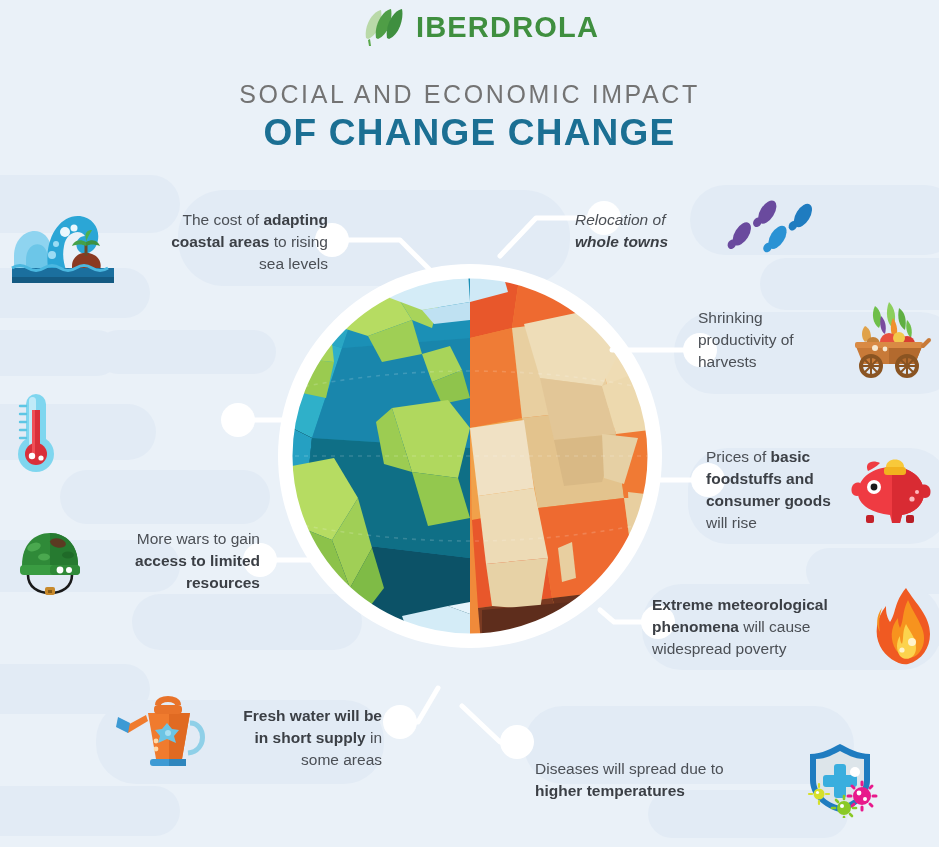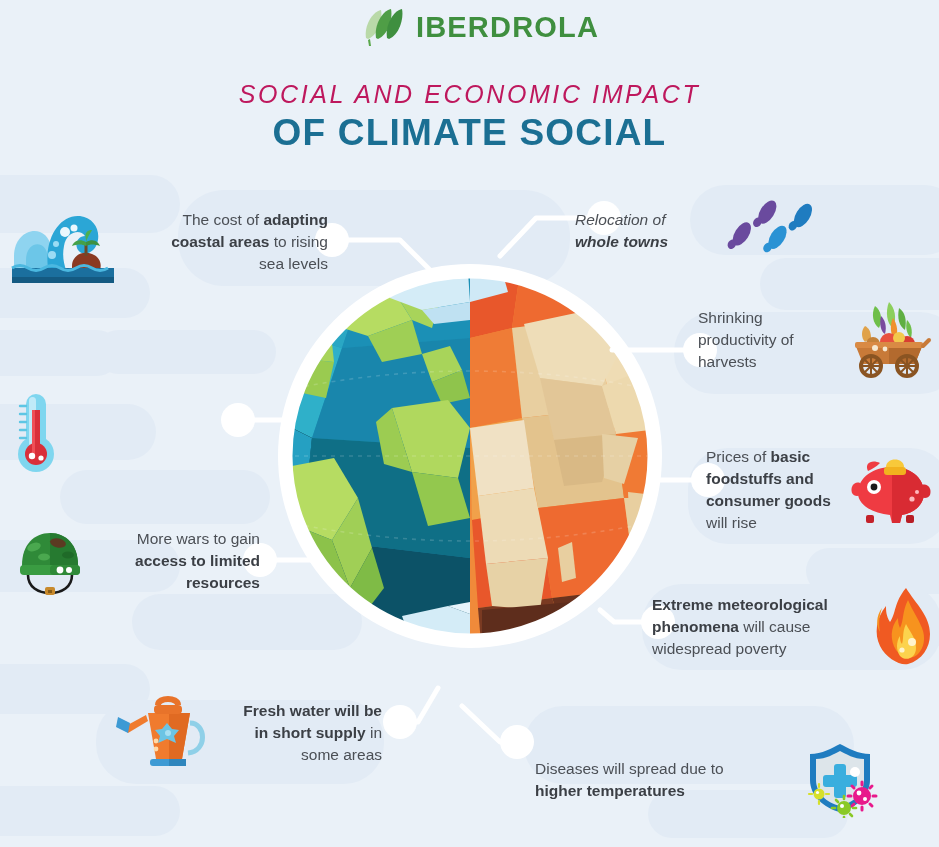--- a/index.html
+++ b/index.html
@@ -55,21 +55,21 @@
   .item.l .txt { text-align:left; }
   .icon { flex:none; display:block; }
 
   
   #it-coastal { left:8px;   top:198px;  width:320px; gap:10px; }
   #it-coastal .txt { width:190px;margin-left:22px; }
   #it-capacity { left:8px;  top:390px;  width:250px; gap:12px; }
   #it-capacity .txt { width:180px; }
   #it-wars { left:14px;     top:525px;  width:260px; gap:14px; }
   #it-wars .txt { width:160px; }
-  #it-water { left:112px;   top:695px;  width:270px; gap:10px; }
+  #it-water { left:112px;   top:695px;  width:270px; gap:10px;align-items:flex-end; }
   #it-water .txt { width:160px; }
 
   #it-reloc { left:575px;   top:188px;  width:250px; gap:14px;font-style:italic; }
   #it-shrink { left:698px;  top:300px;  width:235px; gap:10px; }
   #it-prices { left:706px;  top:446px;  width:228px; gap:6px; }
   #it-extreme { left:652px; top:586px;  width:282px; gap:8px; }
   #it-diseases { left:535px; top:742px; width:345px; gap:28px; }
 </style>
 </head>
 <body style="background: rgb(234, 241, 248);">
@@ -102,22 +102,22 @@
   <div class="logo-wrap">
     <svg class="logo-mark" viewBox="0 0 46 38">
       <path d="M4 30 C2 18 10 4 19 2 C21 12 16 27 6 31 Z" fill="#b9d9a8"></path>
       <path d="M6 32 L7 38 L9 38 L8 31 Z" fill="#5aa84a"></path>
       <path d="M14 30 C12 17 20 3 29 1 C31 11 26 27 16 31 Z" fill="#4f9e46"></path>
       <path d="M25 30 C23 17 31 3 40 1 C42 11 37 27 27 31 Z" fill="#3f8f3f"></path>
     </svg>
     <span class="logo-text" style="color: rgb(63, 143, 63);">IBERDROLA</span>
   </div>
 
-  <div class="title-sub" style="color: #be185d; font-style: italic;">SOCIAL AND ECONOMIC IMPACT</div>
-  <div class="title-main" style="color: rgb(27, 111, 147);">OF CLIMATE SOCIAL</div>
+  <div class="title-sub" style="color: #737373;">SOCIAL AND ECONOMIC IMPACT</div>
+  <div class="title-main" style="color: rgb(27, 111, 147);">OF CHANGE CHANGE</div>
 
   <svg class="connectors" viewBox="0 0 939 847">
     <g fill="none" stroke="#ffffff" stroke-width="5" stroke-linecap="round" stroke-linejoin="round">
       <path d="M340 240 L400 240 L438 278"></path>
       <path d="M596 218 L536 218 L500 256"></path>
       <path d="M692 350 L636 350 L612 350"></path>
       <path d="M700 480 L660 480 L650 480"></path>
       <path d="M650 622 L614 622 L600 610"></path>
       <path d="M525 742 L500 742 L462 706"></path>
       <path d="M392 722 L418 722 L438 688"></path>

